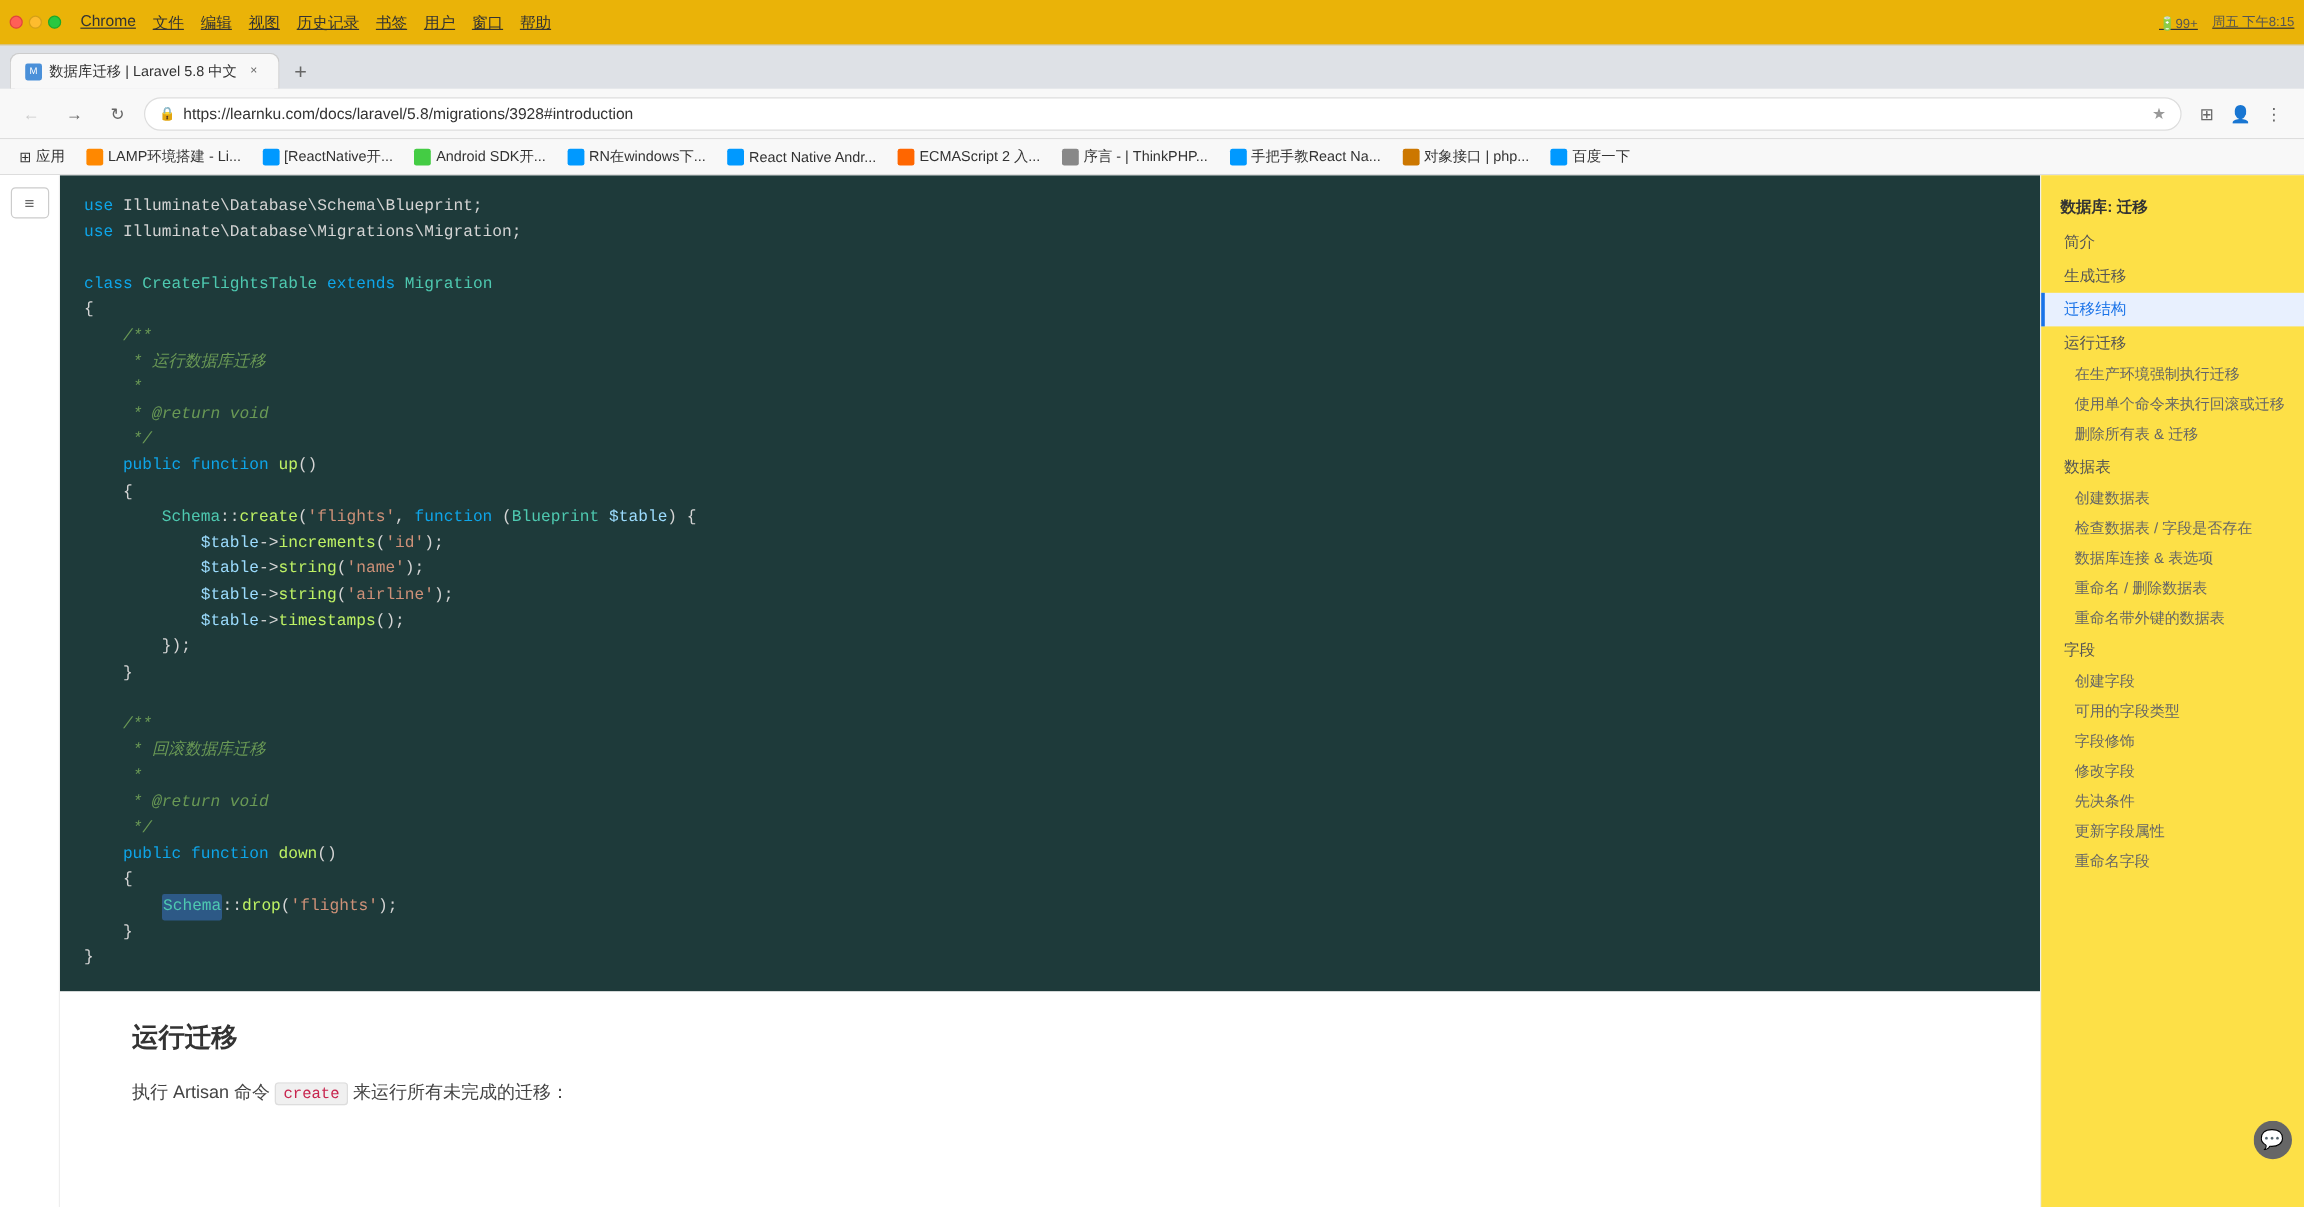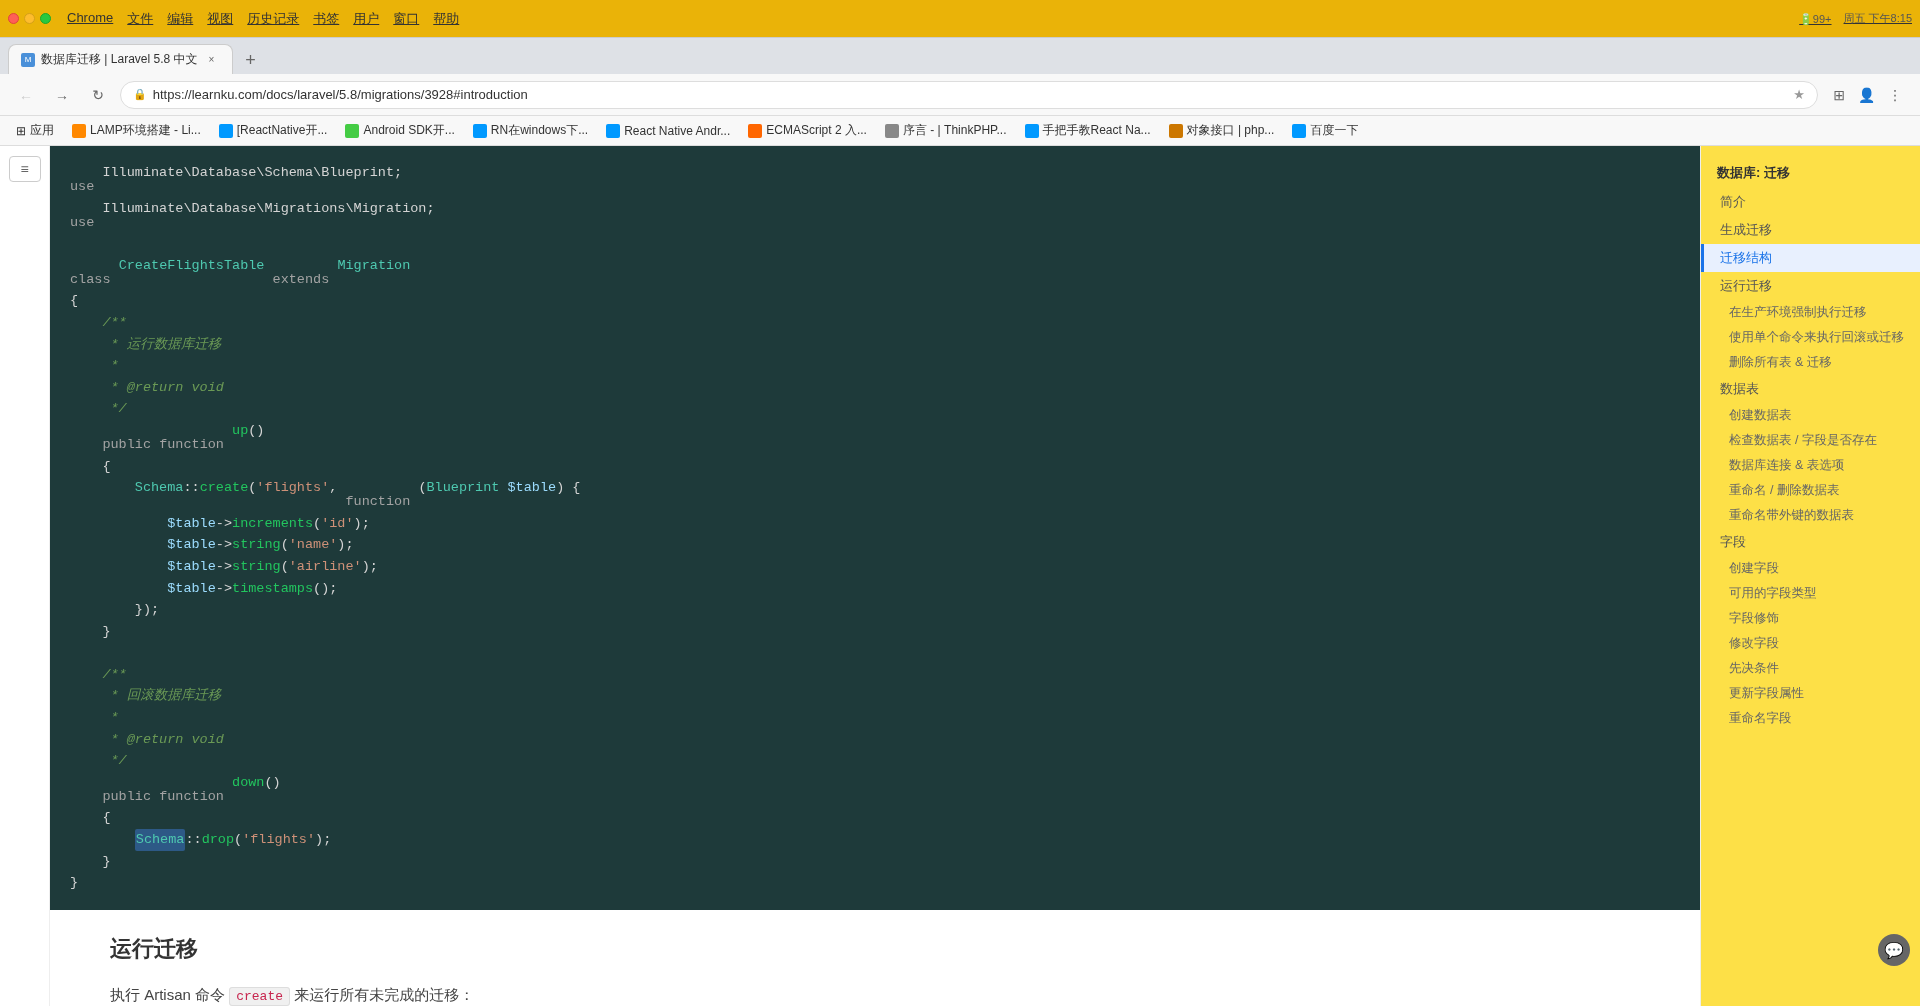--- a/index.html
+++ b/index.html
@@ -133,23 +133,23 @@
     .code-block {
       background: #1e3a3a;
       padding: 16px 20px;
       font-family: 'Courier New', Courier, monospace;
       font-size: 13.5px;
       line-height: 1.6;
       color: #a8b5b0;
       overflow-x: auto;
     }
     .code-line { white-space: pre; display: flex; } 
-    .kw2 { color: #a3a3a3; margin-top: 14px; } 
+    .kw2 { color: #0ea5e9; } 
     .cls { color: #4ec9b0; } 
-    .fn { color: #22c55e; } 
+    .fn { color: #bef264; } 
     .str { color: #ce9178; } 
     .cmt { color: #6a9955; font-style: italic; } 
     .plain { color: #d4d4d4; }
     .var { color: #9cdcfe; }
     .highlight-bg { background: #2d5986; border-radius: 2px; padding: 0 1px; }
 
     
     .section-content {
       padding: 20px 40px 20px 60px;
       font-size: 15px;

